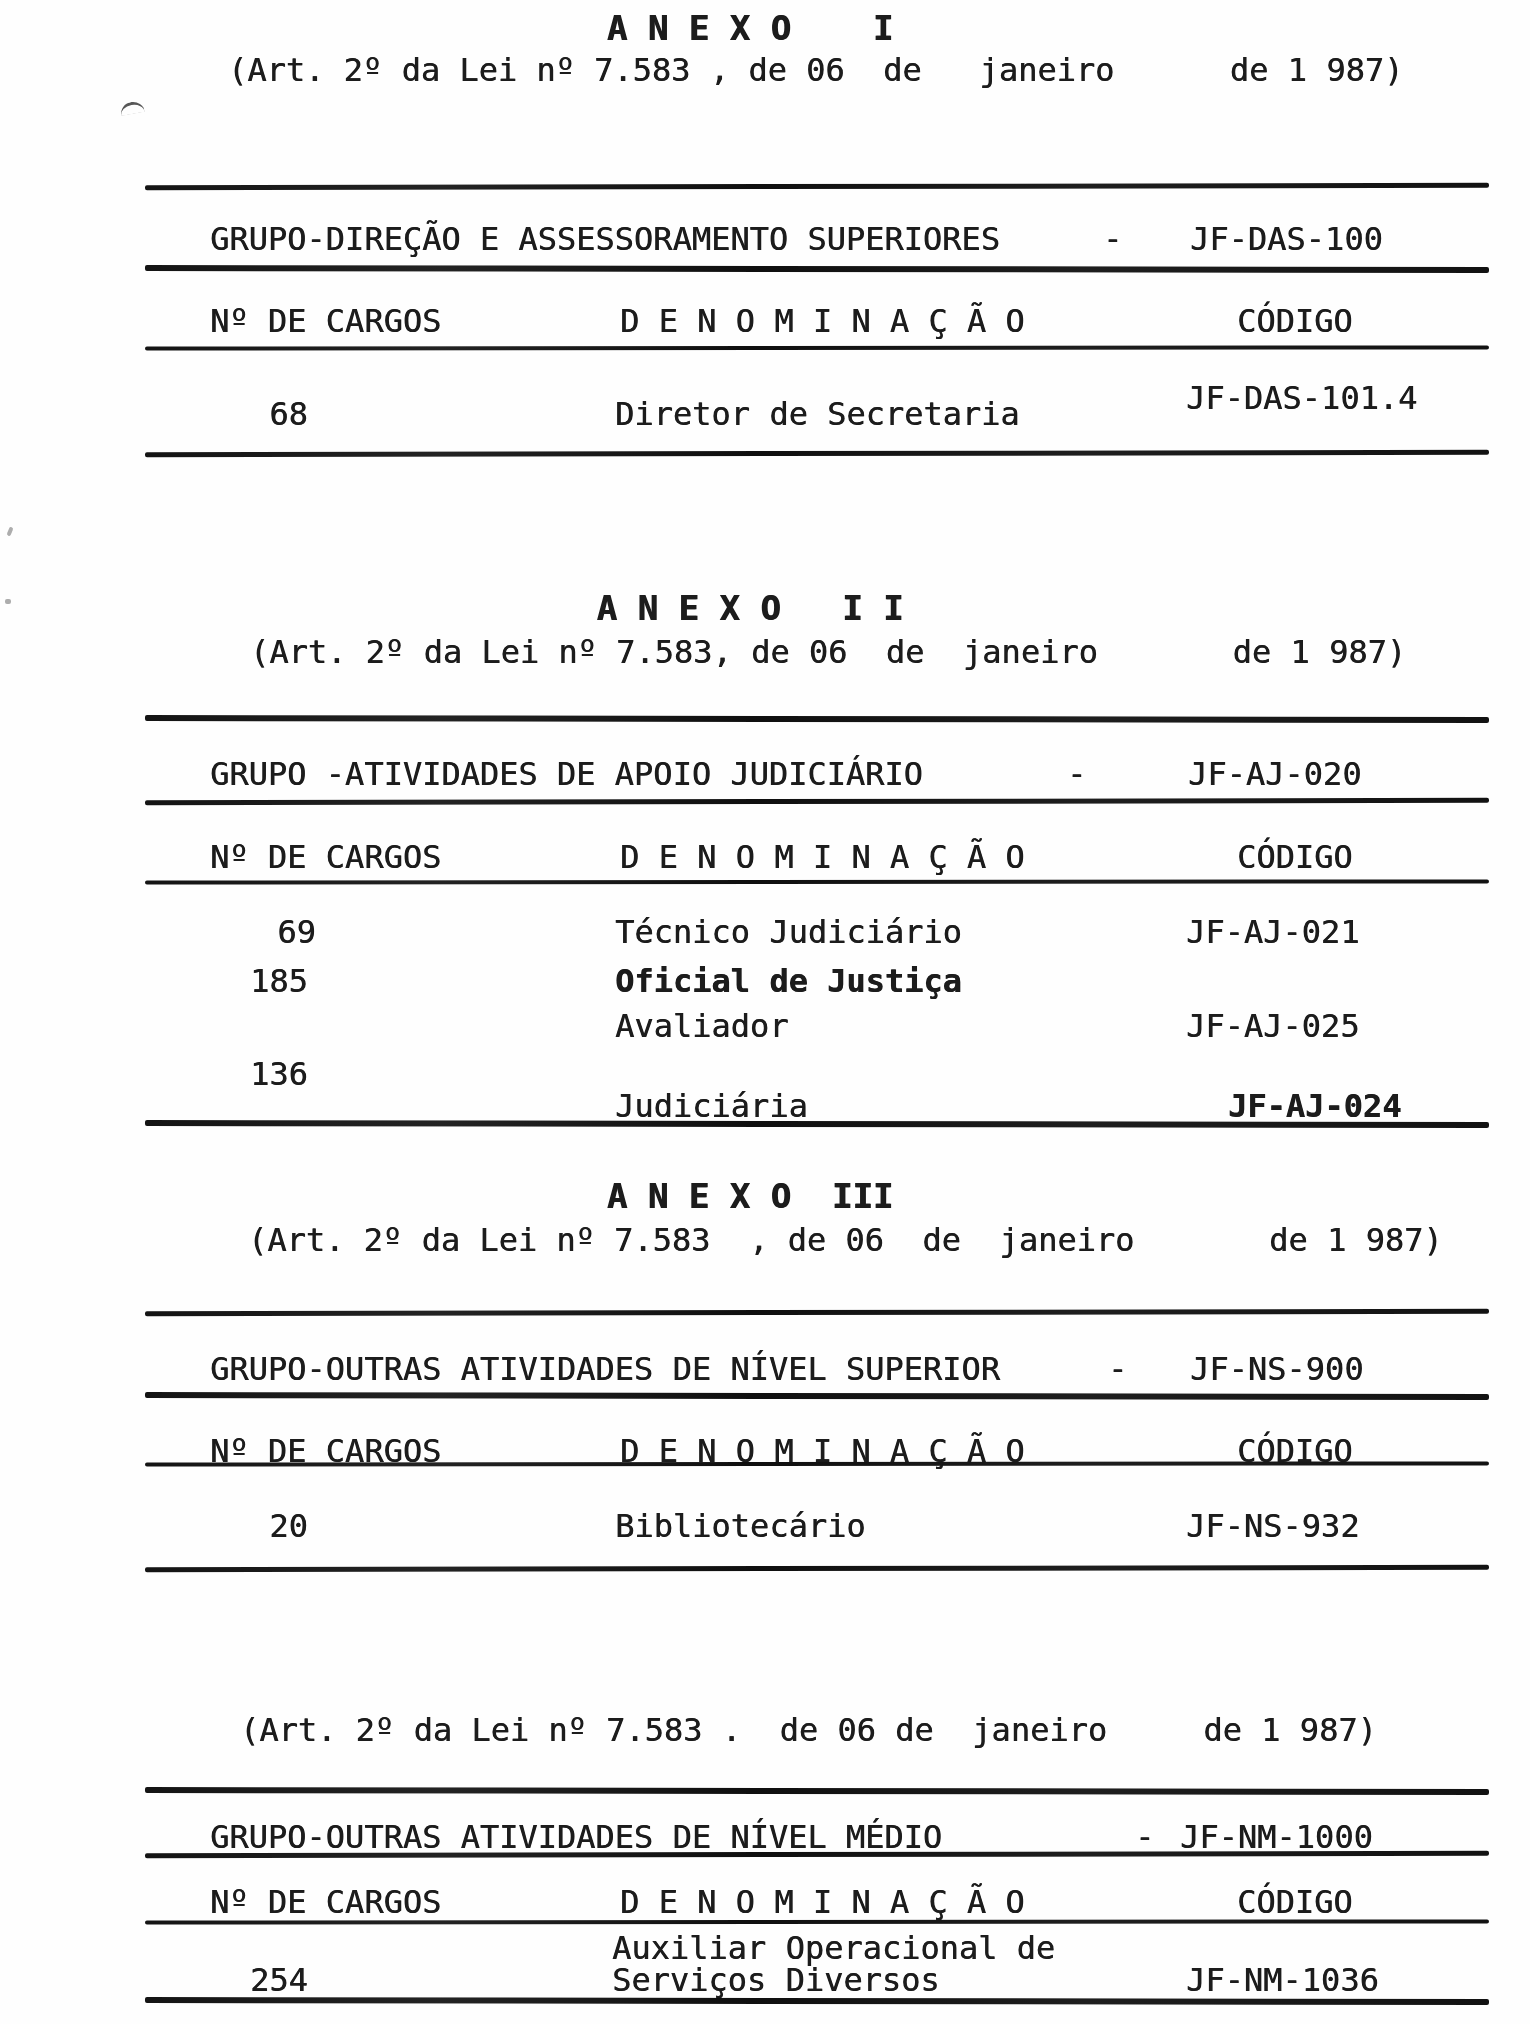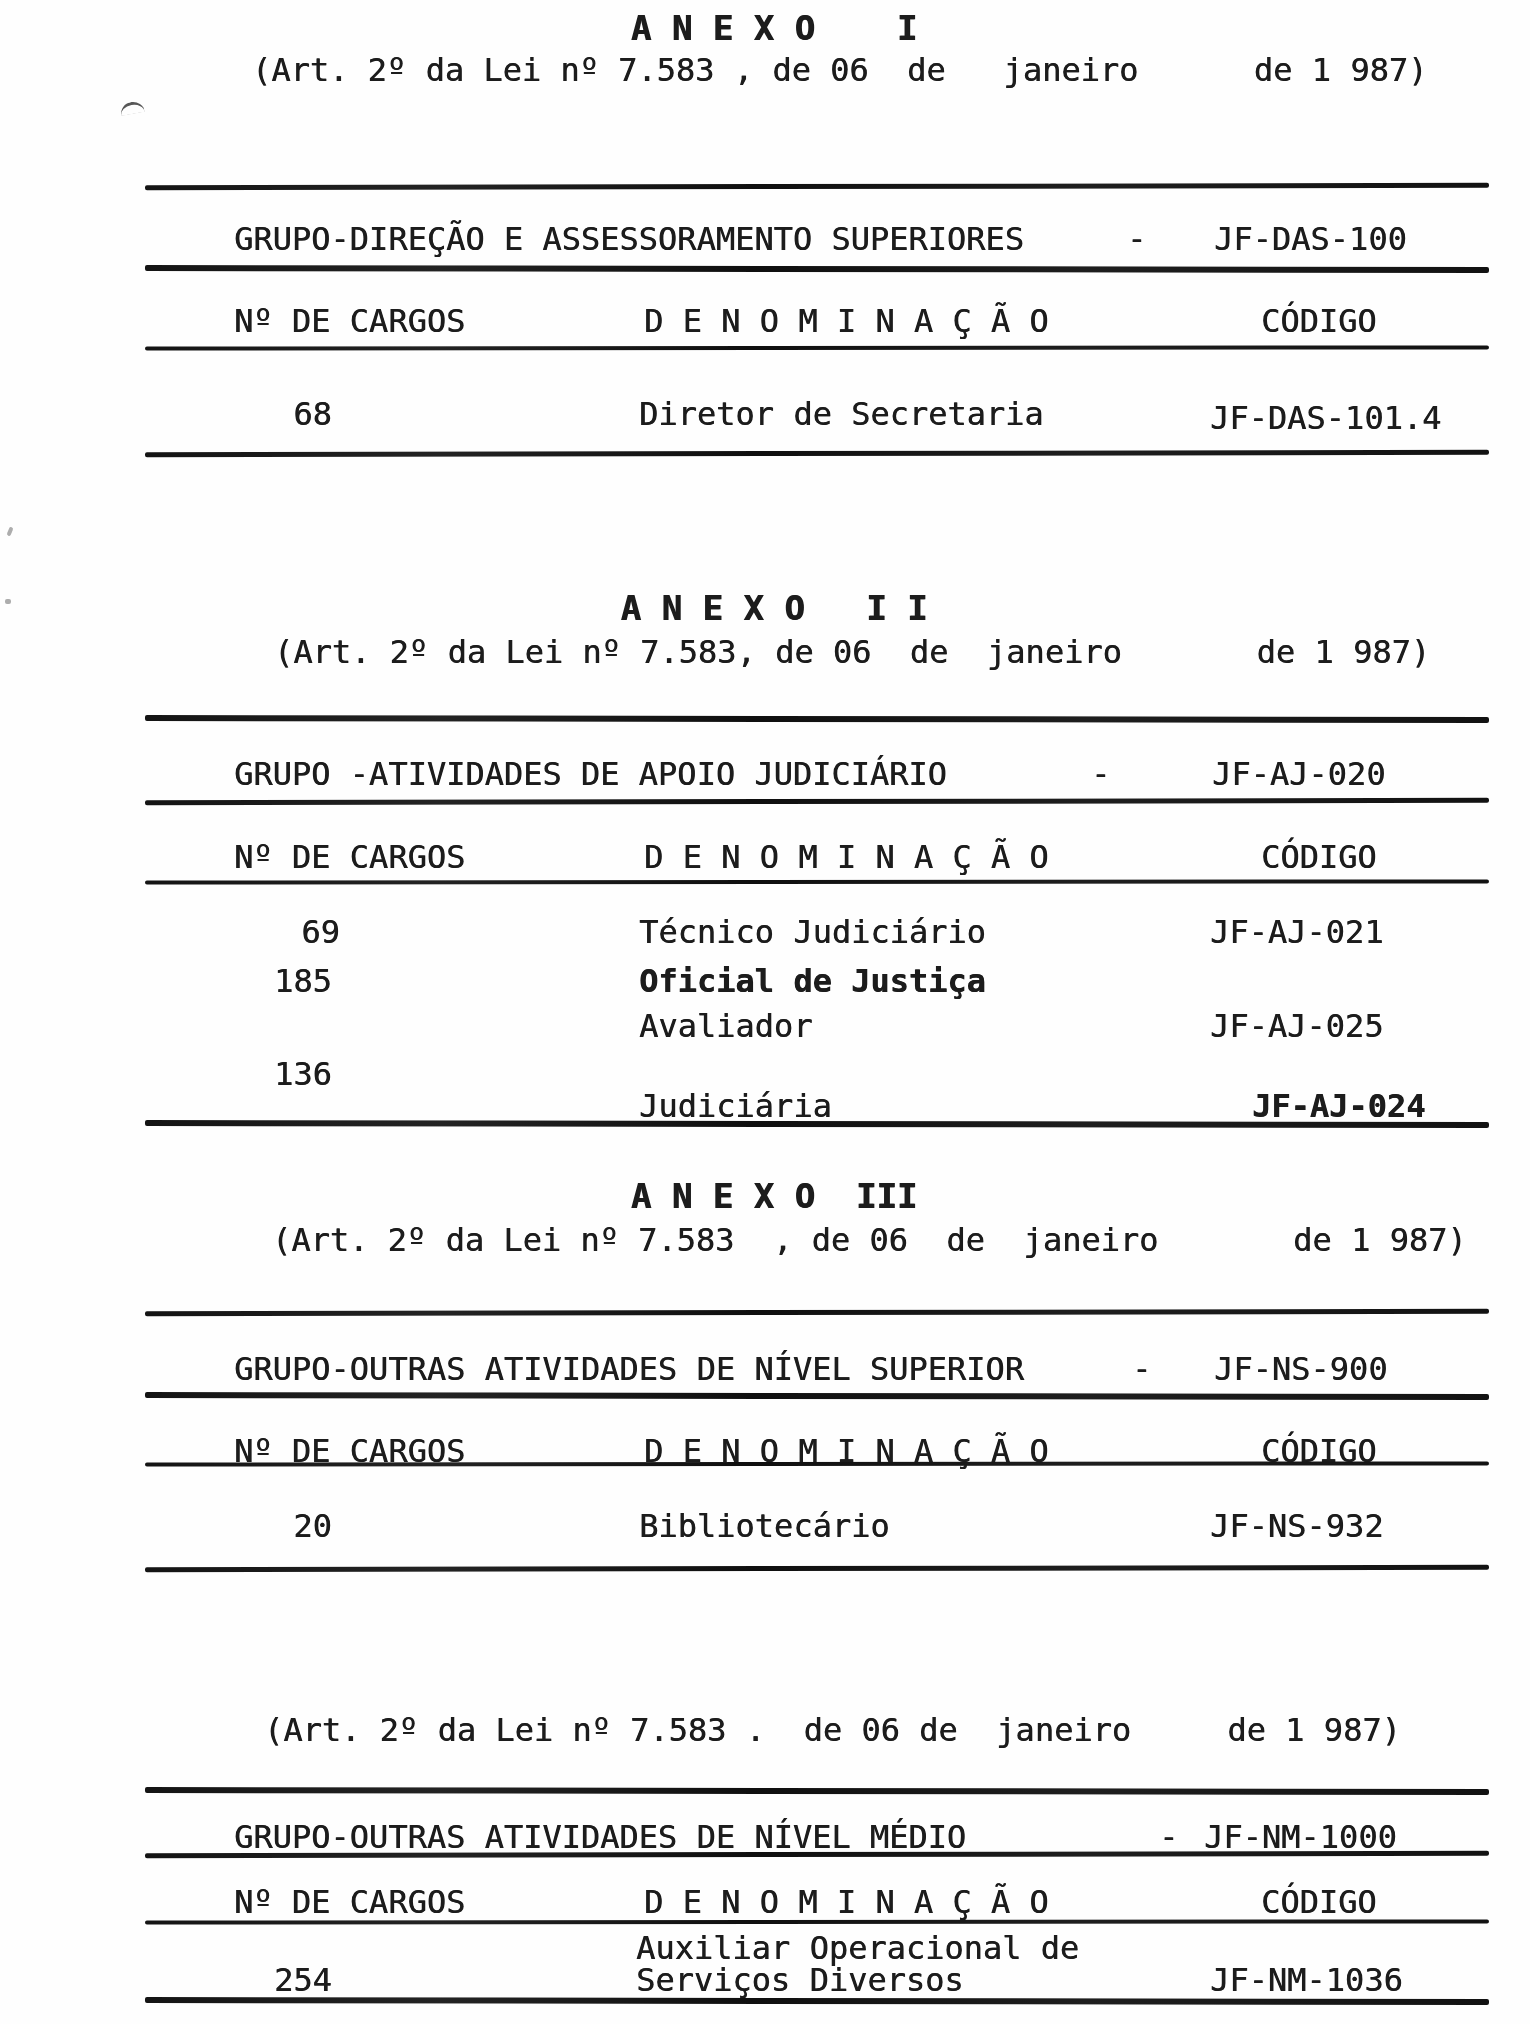--- a/index.html
+++ b/index.html
@@ -11,21 +11,20 @@
     font-family: "DejaVu Sans Mono", "Liberation Mono", monospace;
     color: #1c1c1c;
     overflow: hidden;
   }
   .t {
     position: absolute;
     white-space: pre;
     font-size: 32px;
     line-height: 36px;
     text-shadow: 0.5px 0 0 currentColor;
-    margin-left: 24px;
   }
   .title {
     left: 0; width: 1500px;
     text-align: center;
     font-weight: bold;
     font-size: 34px;
     text-shadow: 0.8px 0 0 currentColor;
   }
   .rule {
     position: absolute;
@@ -69,21 +68,21 @@
   <div class="rule r-b" style="top:266px;"></div>
 
   <div class="t" style="top:303px; left:210px;">Nº DE CARGOS</div>
   <div class="t" style="top:303px; left:620px;">D E N O M I N A Ç Ã O</div>
   <div class="t" style="top:303px; left:1237px;">CÓDIGO</div>
 
   <div class="rule r-c" style="top:346px;"></div>
 
   <div class="t" style="top:396px; left:250px;"> 68</div>
   <div class="t" style="top:396px; left:615px;">Diretor de Secretaria</div>
-  <div class="t" style="top:400px; left:1186px;">JF-DAS-101.4</div>
+  <div class="t" style="top:380px; left:1186px;">JF-DAS-101.4</div>
 
   <div class="rule r-a" style="top:451px;"></div>
 
   <div class="t title" style="top:590px;">A N E X O   I I</div>
   <div class="t" style="top:634px; left:250px;">(Art. 2º da Lei nº 7.583, de 06  de  janeiro       de 1 987)</div>
 
   <div class="rule r-b" style="top:716px;"></div>
 
   <div class="t" style="top:756px; left:210px;">GRUPO -ATIVIDADES DE APOIO JUDICIÁRIO</div>
   <div class="t" style="top:756px; left:1067px;">-</div>

